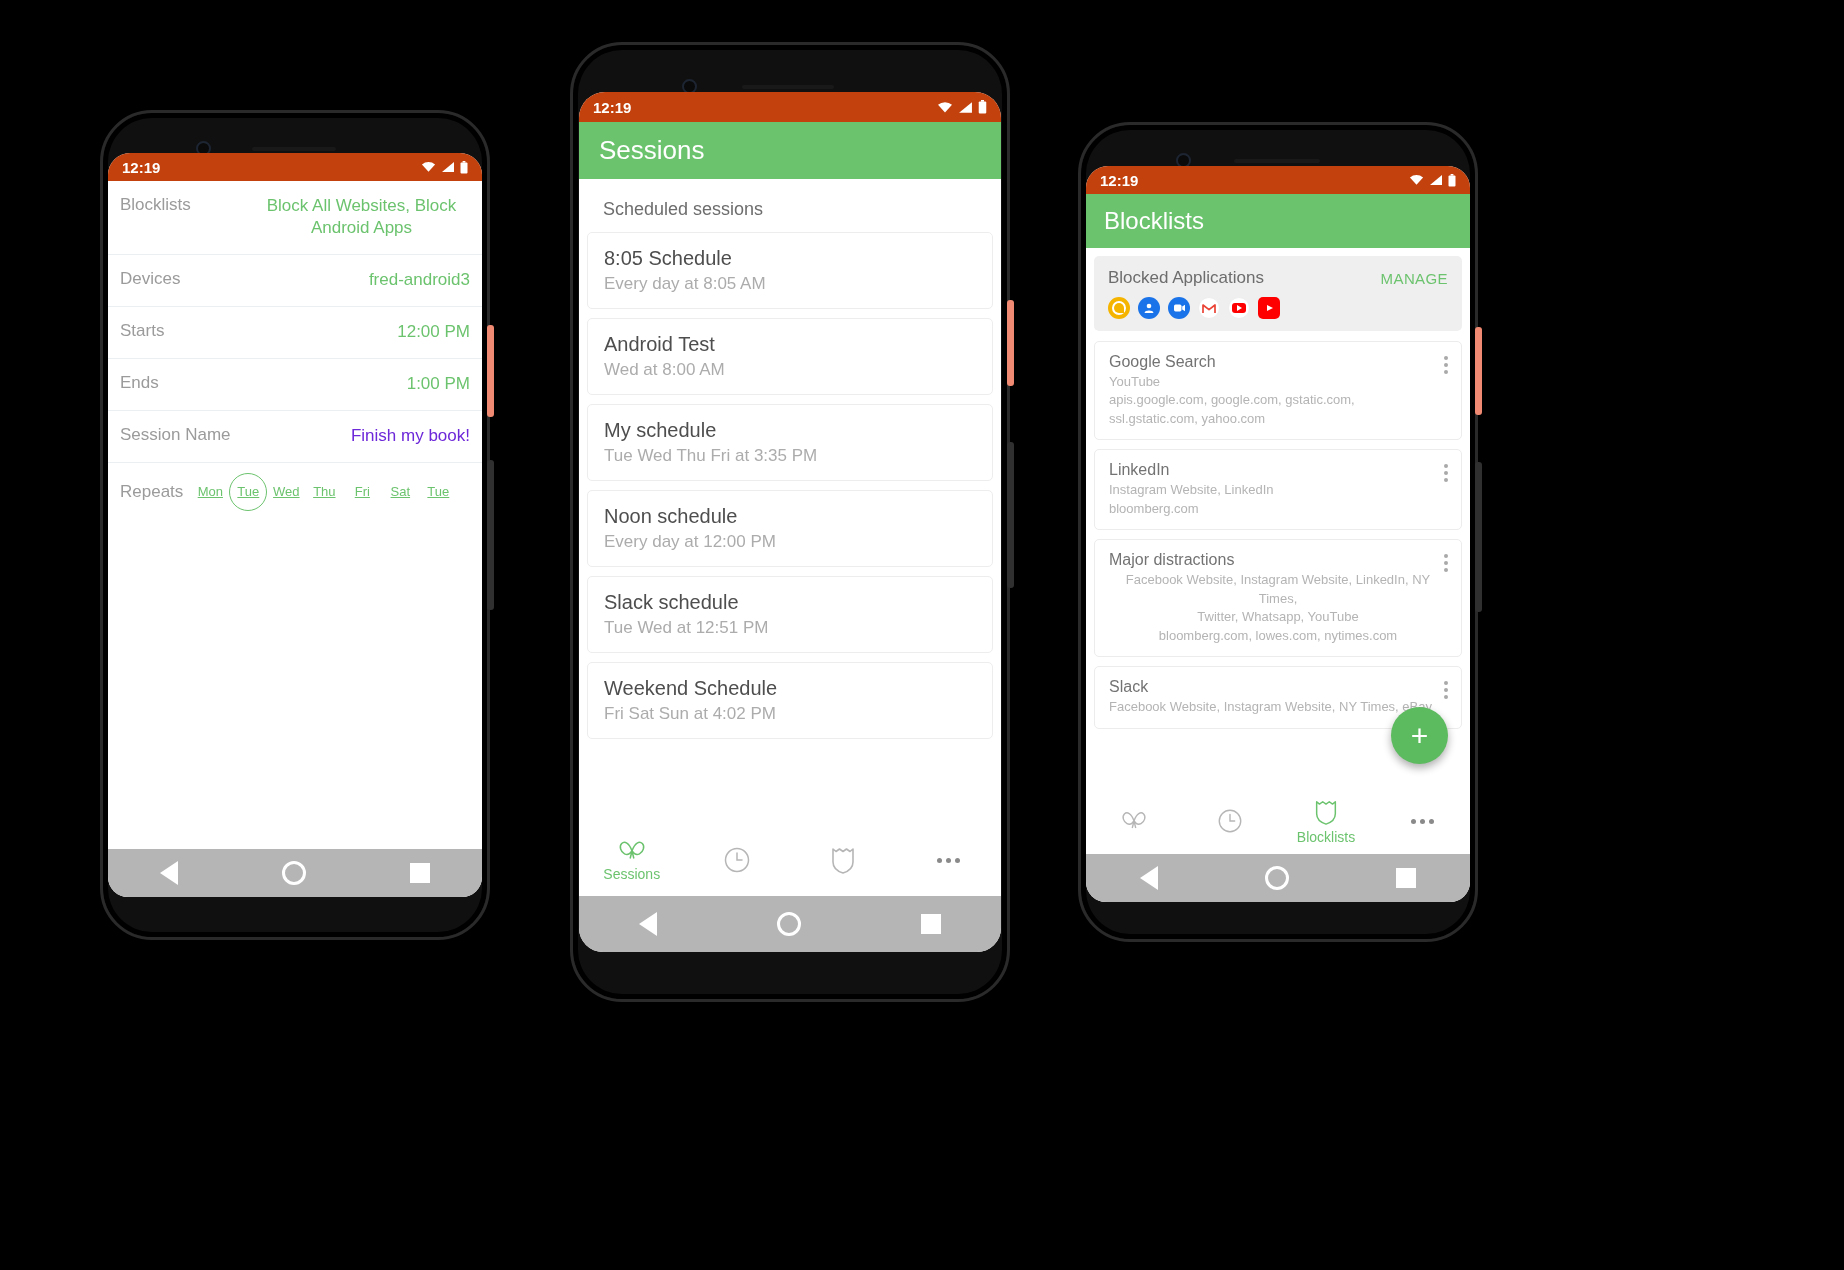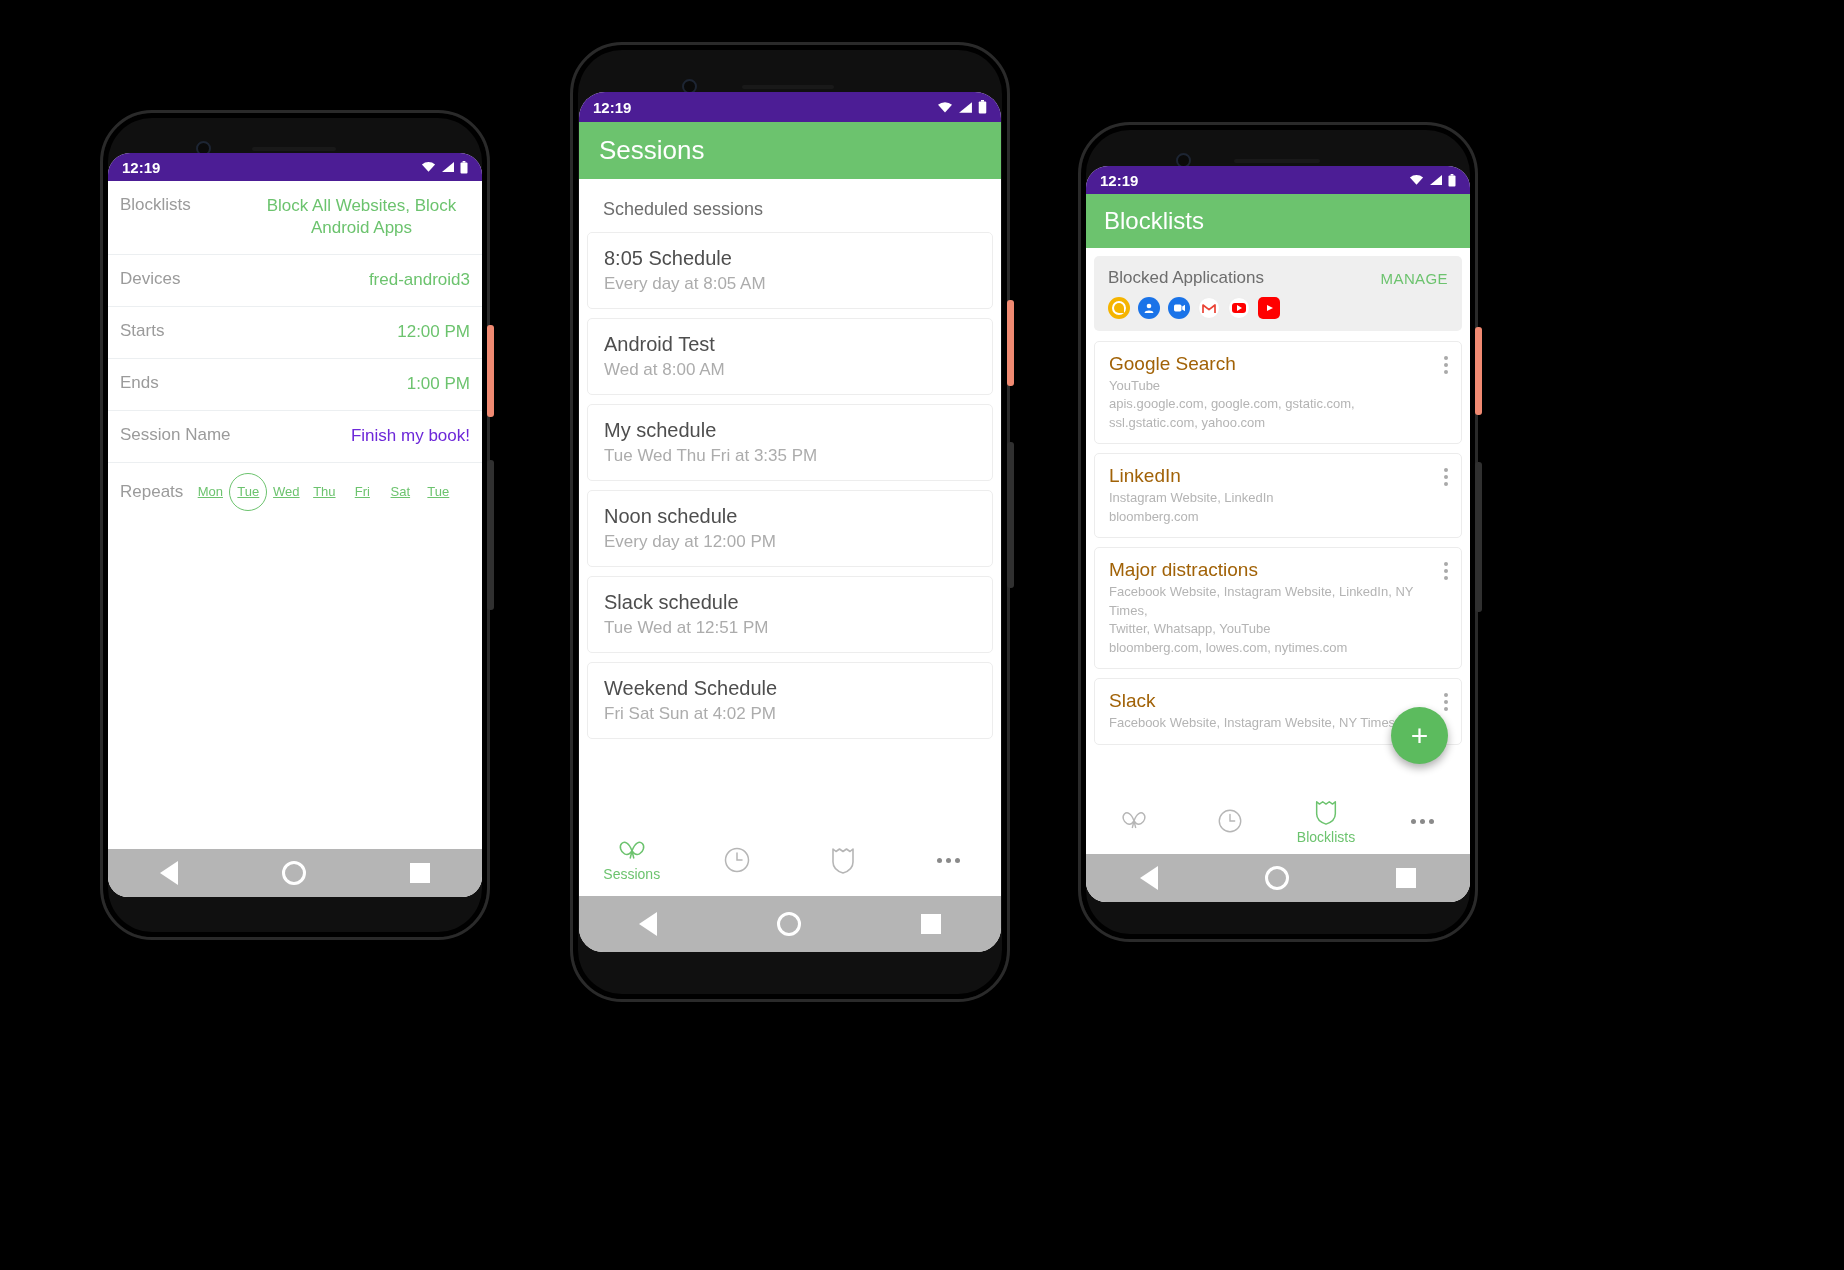--- a/index.html
+++ b/index.html
@@ -36,21 +36,21 @@
     position: absolute; width: 7px; border-radius: 3px;
     background: #f08a72;
   }
   .side-btn-vol {
     position: absolute; width: 7px; border-radius: 3px;
     background: #303030;
   }
 
   
   .status-bar {
-    height: 30px; background: #4c1d95; color:#fff;
+    height: 30px; background: #c2410c; color:#fff;
     display: flex; align-items: center; justify-content: space-between;
     padding: 0 14px; font-size: 15px; font-weight: 700;
   }
   .status-icons { display: flex; align-items:center; gap: 5px; }
 
   .appbar {
     background: #6cc36e; color: #fff;
     display: flex; align-items: center; padding: 0 16px;
   }
   .appbar .title { font-size: 24px; font-weight: 400; }
@@ -110,21 +110,21 @@
   .ba-head { display:flex; align-items:center; justify-content:space-between; }
   .ba-title { color:#6d6d6d; font-size:17px; }
   .ba-manage { color:#6cc36e; font-size:15px; letter-spacing:.4px; }
   .ba-icons { display:flex; gap:8px; margin-top:9px; align-items:center; }
   .appicon { width:22px; height:22px; border-radius:50%; display:flex; align-items:center; justify-content:center; }
 
   .bl-card {
     background:#fff; border:1px solid #ececec; border-radius:5px;
     margin: 0 8px 9px; padding: 11px 14px; position:relative;
   }
-  .bl-name { font-size:19px; color:#a16207; }
+  .bl-name { font-size:16px; color:#737373; }
   .bl-sub { font-size:13px; color:#b4b4b4; line-height:1.42; margin-top:2px; }
   .bl-kebab { position:absolute; right:13px; top:14px; display:flex; flex-direction:column; gap:3px; }
   .bl-kebab i { width:4px; height:4px; border-radius:50%; background:#a9a9a9; display:block; }
 
   .fab {
     position:absolute; width:57px; height:57px; border-radius:50%;
     background:#5cbb5e; display:flex; align-items:center; justify-content:center;
     box-shadow: 0 4px 9px rgba(0,0,0,.32); color:#fff; font-size:30px; font-weight:300;
   }
 </style>
@@ -378,21 +378,21 @@
           <div class="bl-sub" style="white-space:pre-line;">Instagram Website, LinkedIn
 bloomberg.com</div>
           <span class="bl-kebab">
               <i></i>
               <i></i>
               <i></i>
             </span>
         </div>
         <div class="bl-card">
           <div class="bl-name">Major distractions</div>
-          <div class="bl-sub" style="white-space:pre-line;">Facebook Website, Instagram Website, LinkedIn, NY Times,
+          <div class="bl-sub" style="white-space:pre-line;text-align:center;">Facebook Website, Instagram Website, LinkedIn, NY Times,
 Twitter, Whatsapp, YouTube
 bloomberg.com, lowes.com, nytimes.com</div>
           <span class="bl-kebab">
               <i></i>
               <i></i>
               <i></i>
             </span>
         </div>
         <div class="bl-card">
           <div class="bl-name">Slack</div>

